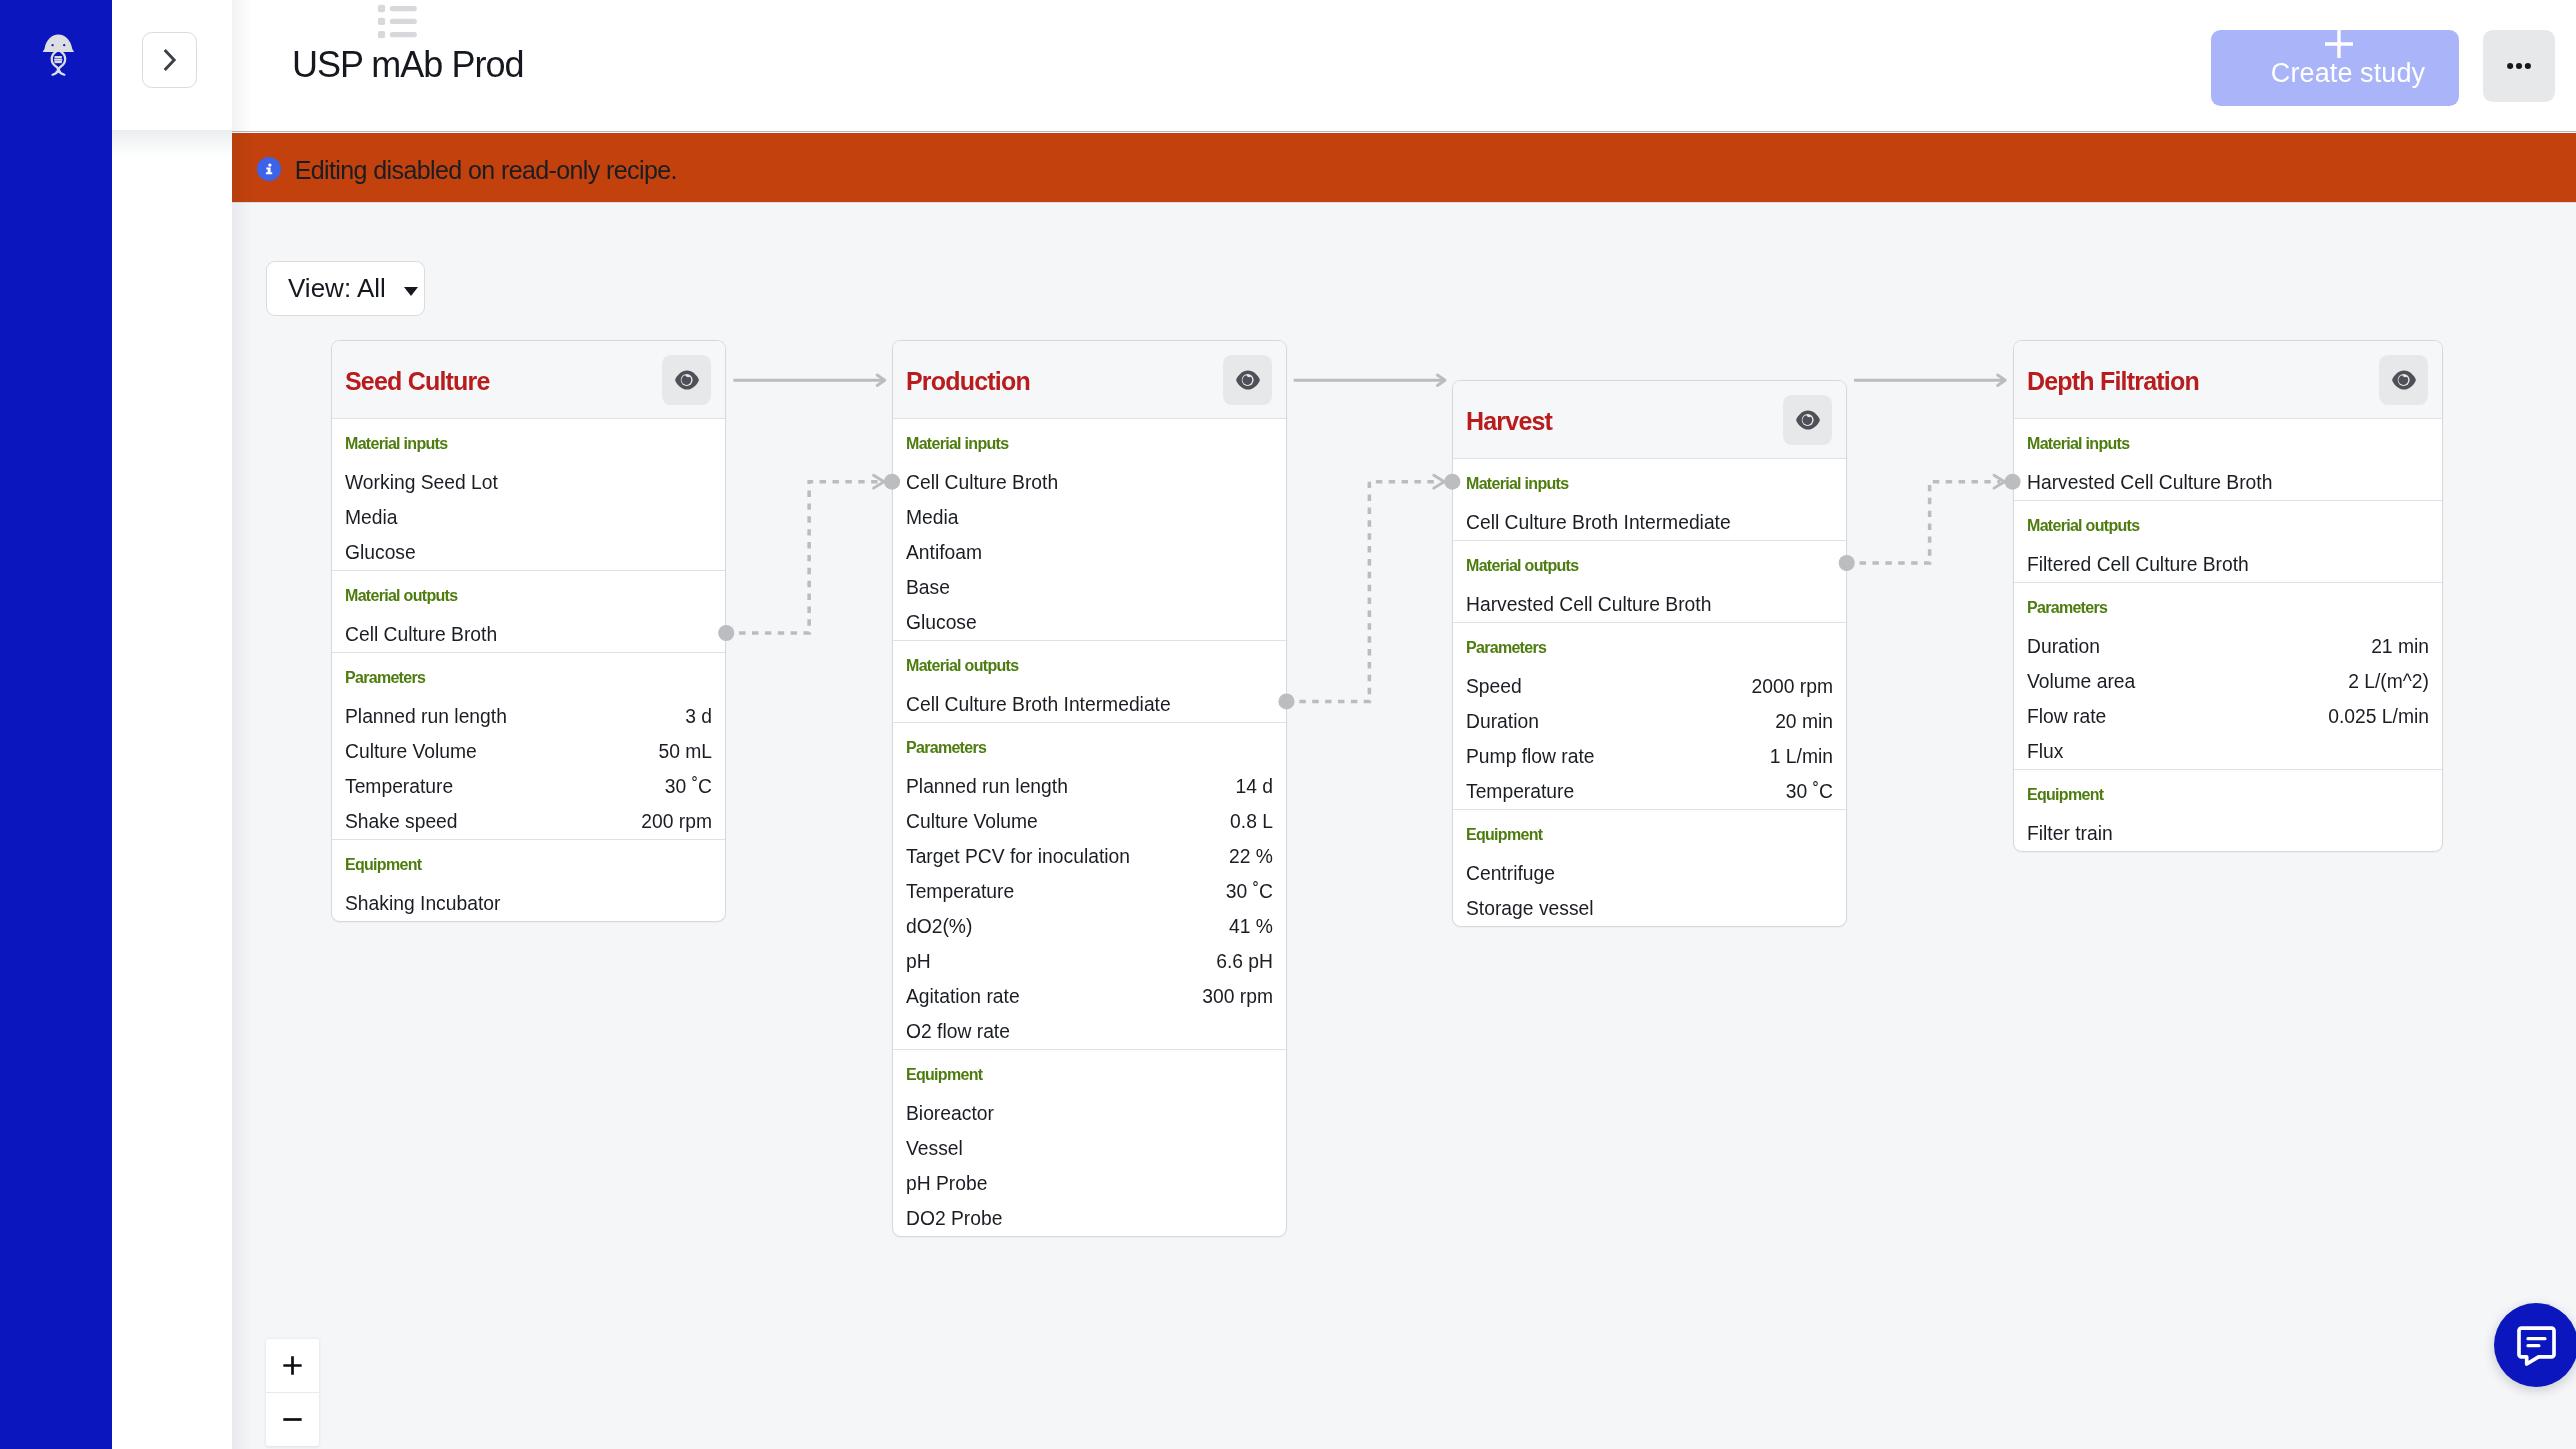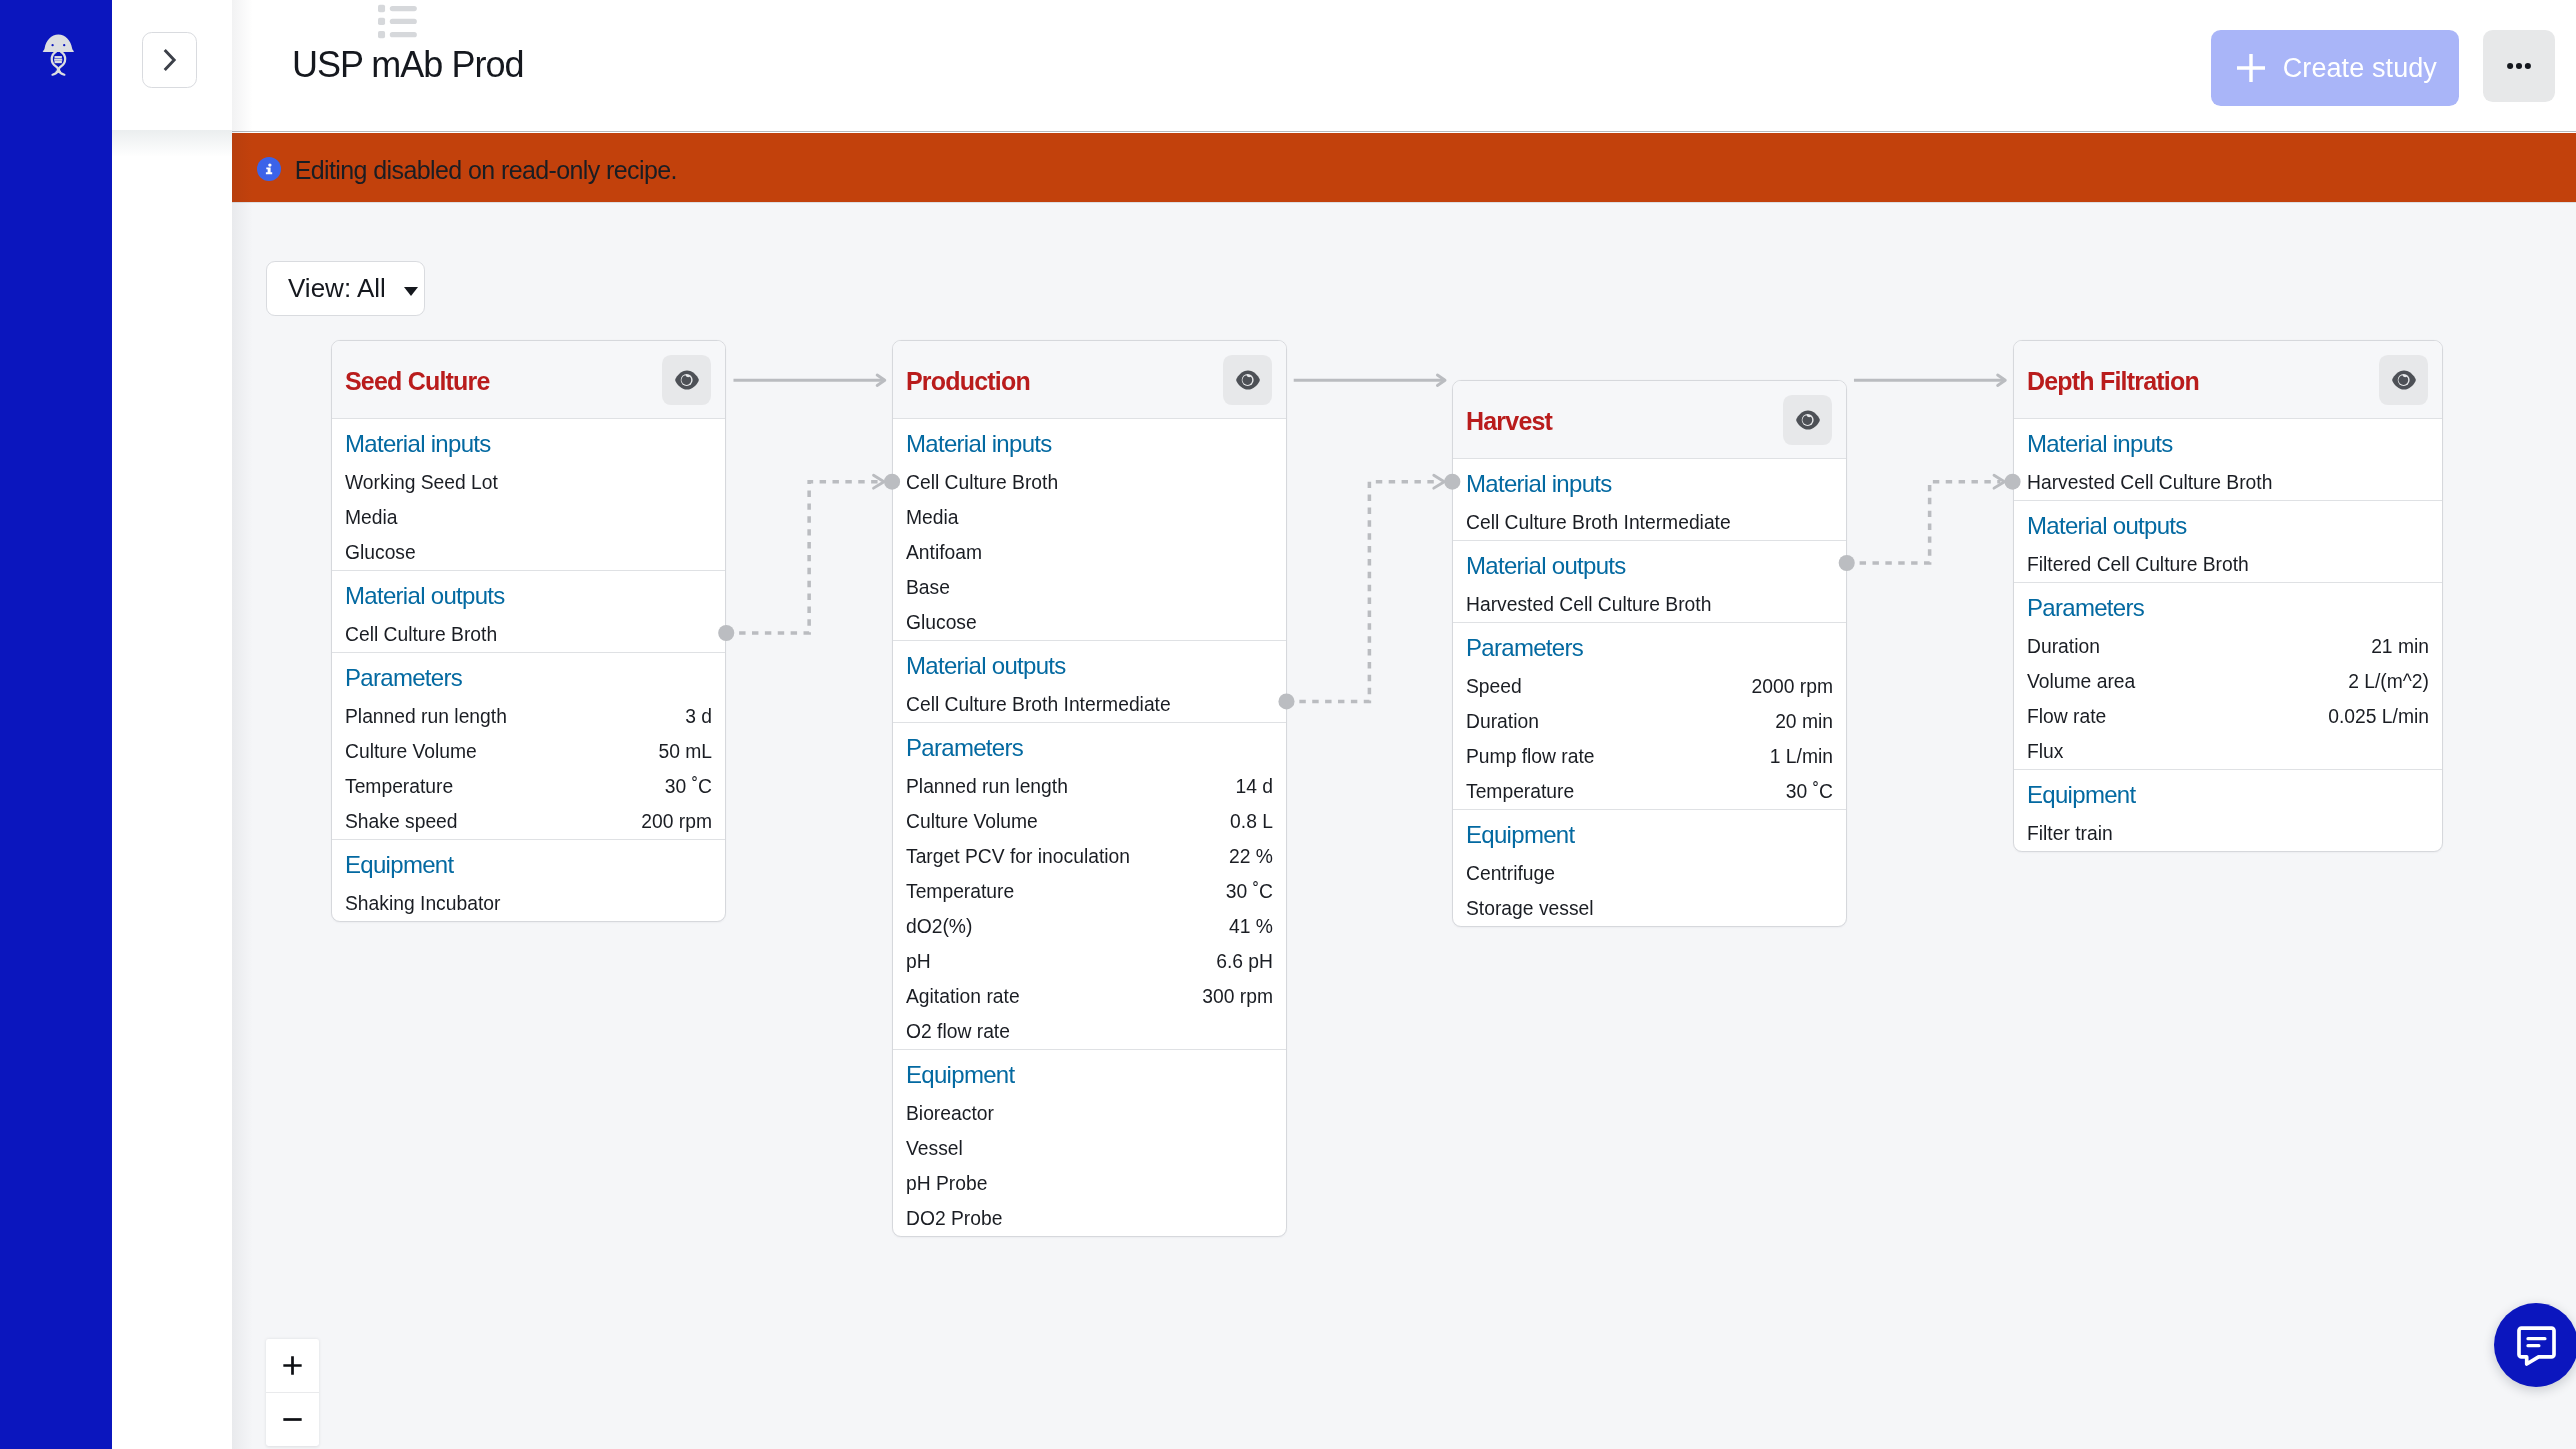--- a/index.html
+++ b/index.html
@@ -20,21 +20,21 @@
   .collapse-btn{position:absolute;left:30px;top:32px;width:55px;height:56px;border:0.8px solid #D9DBDF;
       border-radius:9.7px;background:#fff;display:flex;align-items:center;justify-content:center;box-sizing:border-box;}
 
   
   .topbar{position:absolute;left:232px;top:0;right:0;height:131px;background:#fff;}
   .topbar-sep{position:absolute;left:232px;top:131px;right:0;height:1.3px;background:#B7B9BD;}
   .title-wrap{position:absolute;left:39px;top:0;height:131px;display:flex;align-items:center;flex-direction:column;}
   .title-text{font-size:36px;color:#15181E;margin-left:21px;letter-spacing:-1px;position:relative;top:4.8px;}
   .btn-create{position:absolute;left:1979px;top:30px;height:76px;width:248px;border-radius:9.7px;
       background:#A9B5F8;color:#fff;display:flex;align-items:center;font-size:27px;letter-spacing:0.1px;
-      padding-left:26px;box-sizing:border-box;}
+      padding-left:26px;box-sizing:border-box;flex-direction:column;}
   .btn-create .plus{margin-right:17.7px;flex:0 0 auto;}
   .btn-more{position:absolute;left:2251px;top:30px;width:72px;height:72px;border-radius:9.7px;background:#E7E8E9;
       display:flex;align-items:center;justify-content:center;}
 
   
   .infobar{position:absolute;left:232px;top:133px;right:0;height:70px;background:#c2410c;display:flex;align-items:center;}
   .infobar-sep{position:absolute;left:232px;top:202px;right:0;height:0.8px;background:#DCDEE2;}
   .info-icon{margin-left:25px;width:24px;height:24px;position:relative;top:0.8px;}
   .info-text{margin-left:13.7px;font-size:25px;letter-spacing:-0.6px;color:#1A1D23;position:relative;top:2.4px;}
 
@@ -46,21 +46,21 @@
 
   
   .node{position:absolute;background:#fff;border:0.8px solid #D6D8DC;border-radius:8.9px;box-sizing:border-box;
      box-shadow:0 0.8px 1.6px rgba(16,24,40,0.04);}
   .node-head{height:78px;background:#F6F7F9;border-bottom:0.8px solid #DFE1E4;border-radius:8px 8px 0 0;
      display:flex;align-items:center;justify-content:space-between;padding:0 13.7px 0 13px;box-sizing:border-box;}
   .node-title{font-size:25px;font-weight:bold;color:#b91c1c;letter-spacing:-0.8px;position:relative;top:1.6px;}
   .eye-btn{width:49px;height:50px;border-radius:8.9px;background:#E7E8EA;display:flex;align-items:center;justify-content:center;}
   .sec{border-bottom:0.8px solid #DFE1E4;}
   .sec:last-child{border-bottom:none;}
-  .sec-h{font-size:24px;font-weight:normal;color:#0369a1;letter-spacing:-0.7px;height:46px;line-height:50px;padding:0 13px;}
+  .sec-h{font-size:16px;font-weight:bold;color:#4d7c0f;letter-spacing:-0.7px;height:46px;line-height:50px;padding:0 13px;}
   .row{font-size:19.3px;color:#1A1D23;height:35px;line-height:35px;padding:0 13px;display:flex;justify-content:space-between;
        white-space:nowrap;}
 
   
   .conn{position:absolute;left:0;top:0;width:2344px;height:1248px;pointer-events:none;}
   .conn-top{z-index:5;}
 
   
   .zoomctl{position:absolute;left:34px;top:1136px;width:53px;background:#fff;border-radius:2.4px;
      box-shadow:0 0.8px 3.2px rgba(16,24,40,0.11);}

